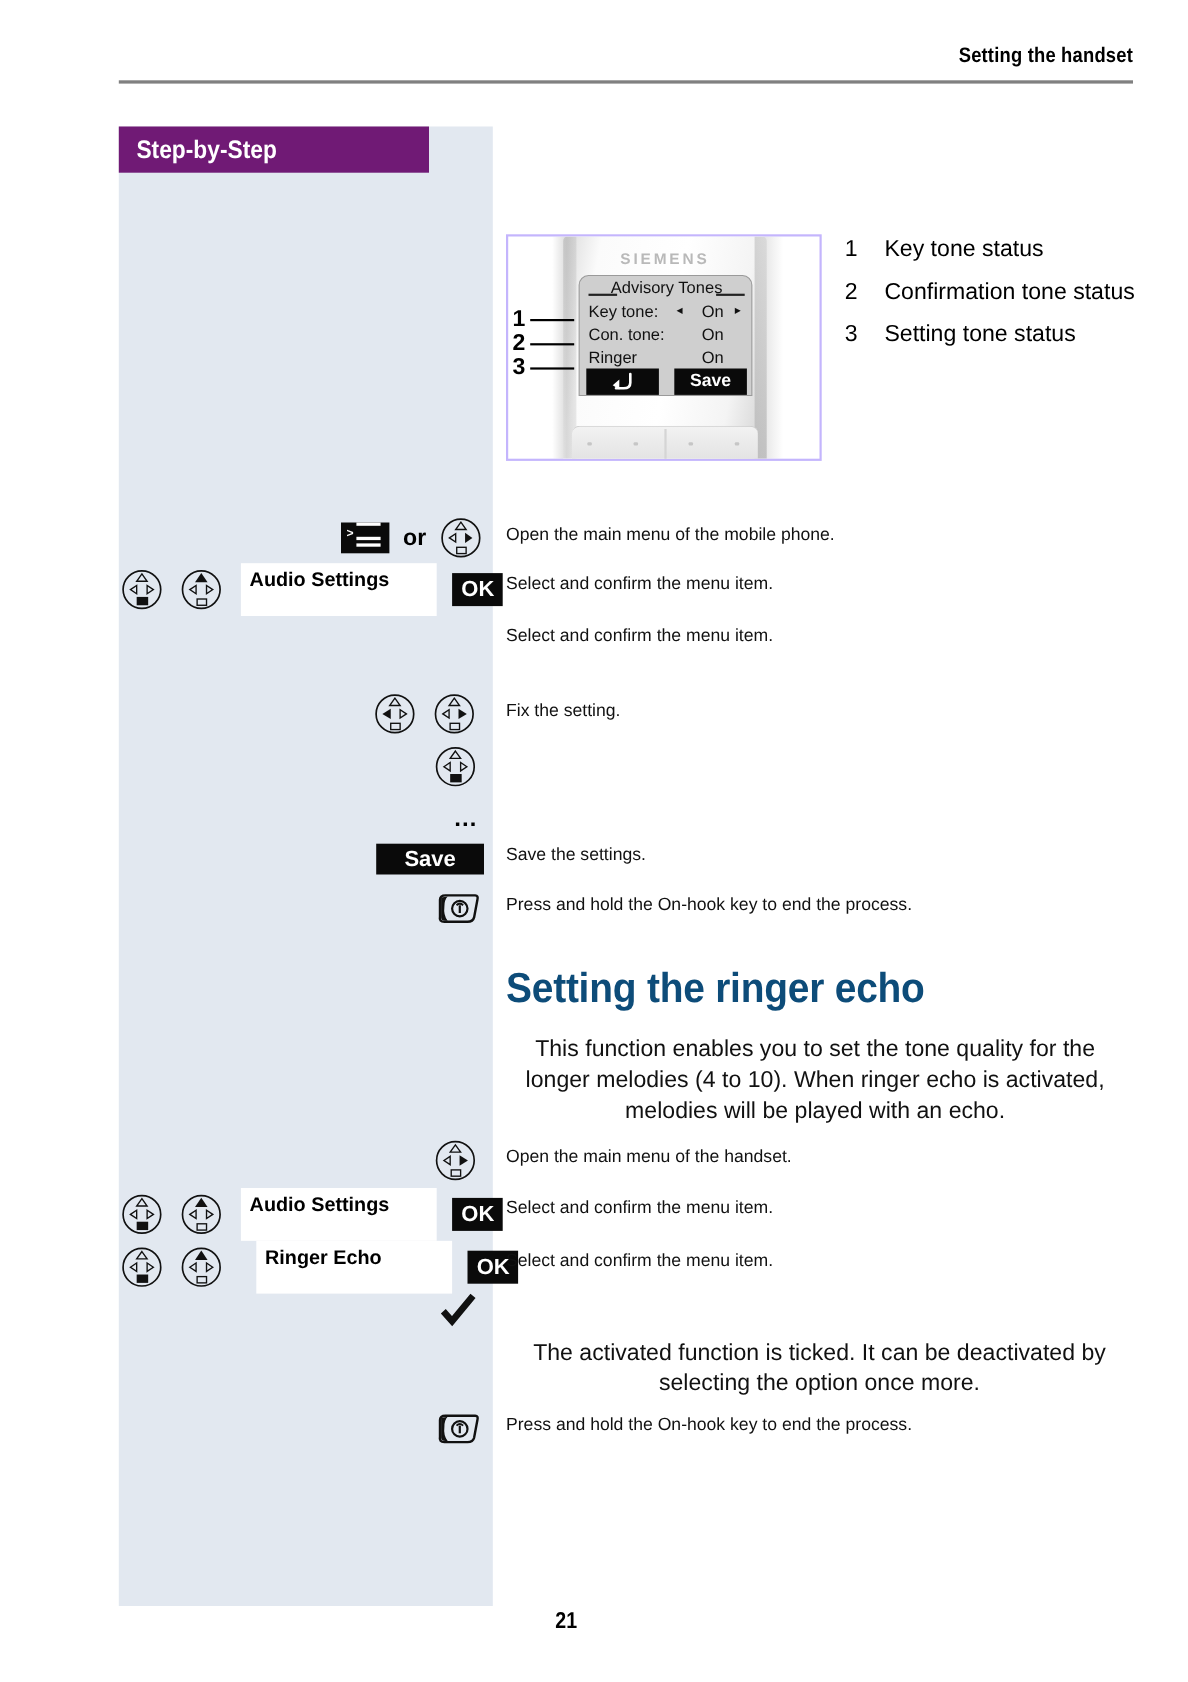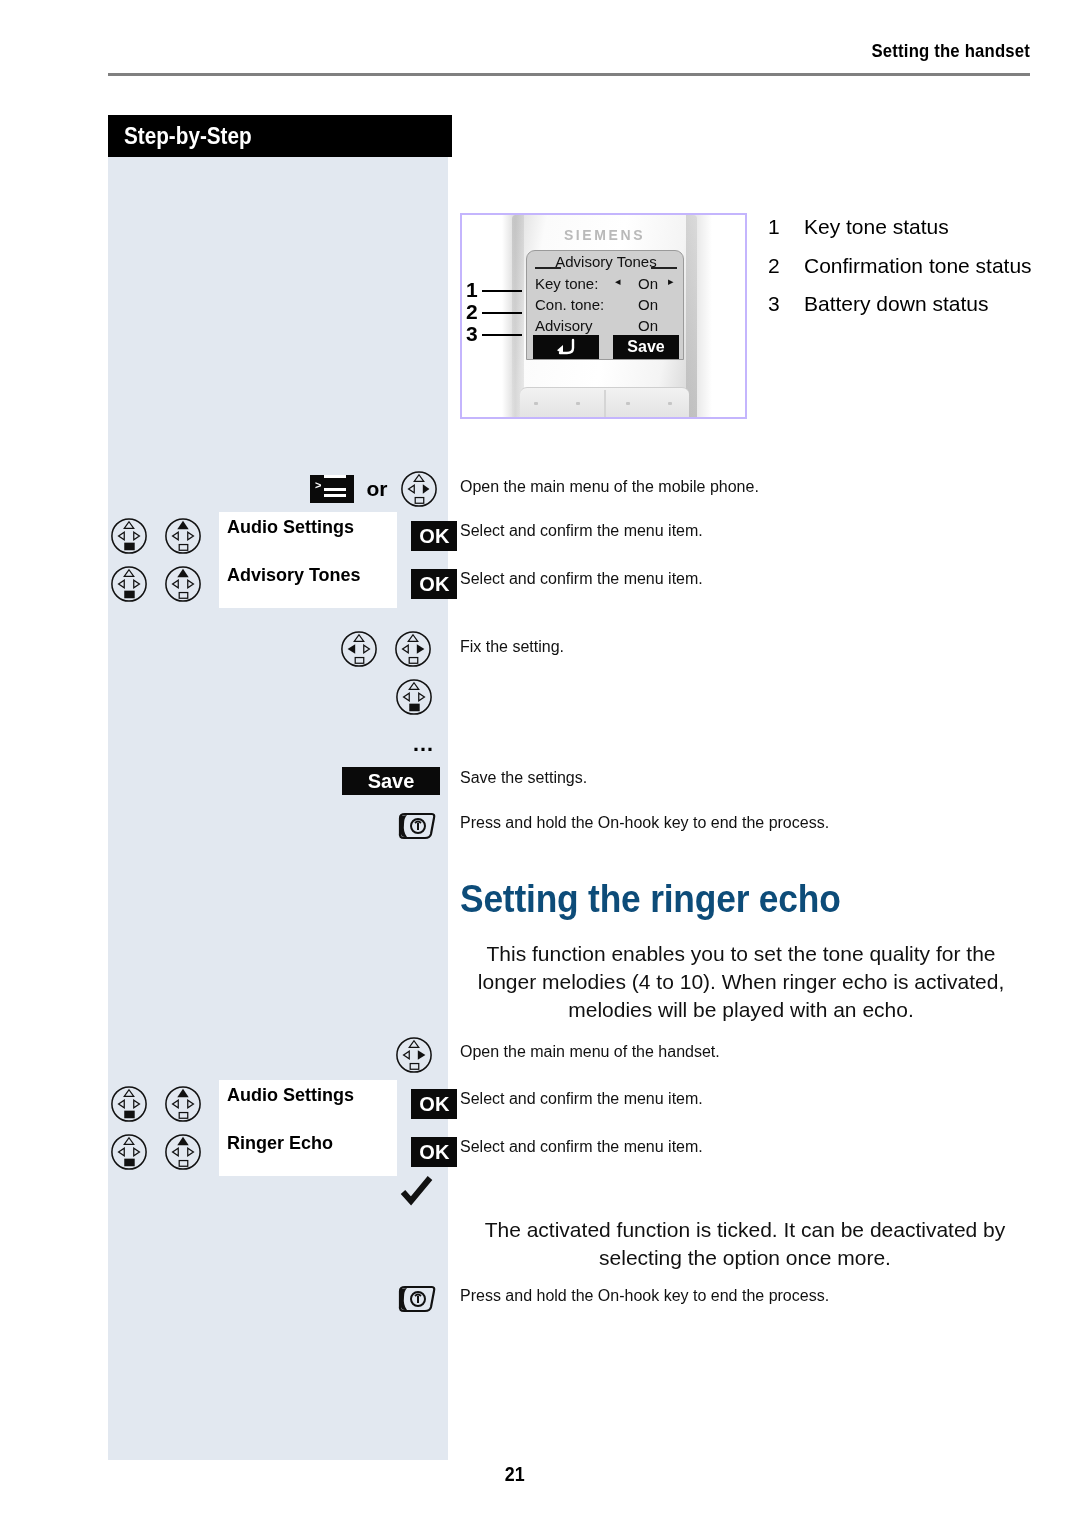--- a/index.html
+++ b/index.html
@@ -17,22 +17,22 @@
     letter-spacing:.2px;transform:scaleX(.88);transform-origin:right center;
   }
   .head-rule{
     position:absolute;left:108px;top:73px;width:922px;height:3px;
     background:#808080;
   }
 
   
   .sidebar{position:absolute;left:108px;top:115px;width:340px;height:1345px;background:#e2e8f0;}
   .sidebar-head{
-    position:absolute;left:108px;top:115px;width:344px;height:42px;
-    background:#000000;color:#fff;
+    position:absolute;left:108px;top:115px;width:282px;height:42px;
+    background:#701a75;color:#fff;
     font-weight:bold;font-size:23px;
     display:flex;align-items:center;padding-left:16px;box-sizing:border-box;
     transform-origin:left center;
   }
   .sidebar-head span{display:inline-block;transform:scaleX(.9);transform-origin:left center;}
 
   
   .phone-frame{
     position:absolute;left:460px;top:213px;width:283px;height:202px;
     border:2px solid #c4b5fd;background:#fff;overflow:hidden;
@@ -164,21 +164,21 @@
         <span class="lab">Key tone:</span>
         <span class="ar-l">◂</span>
         <span class="val">On</span>
         <span class="ar-r">▸</span>
       </div>
       <div class="scr-row" style="top:45px">
         <span class="lab">Con. tone:</span>
         <span class="val">On</span>
       </div>
       <div class="scr-row" style="top:66px">
-        <span class="lab">Advisory</span>
+        <span class="lab">Ringer</span>
         <span class="val">On</span>
       </div>
 
       <div class="softkeys">
         <div class="sk sk-back">
           <svg width="26" height="18" viewBox="0 0 26 18" aria-hidden="true">
             <path d="M20 2 L20 10 Q20 15 14 15 L7 15" stroke="#fff" stroke-width="2.4" fill="none" stroke-linecap="round"></path>
             <path d="M11 10 L5 15.2 L11 19" fill="#fff" transform="translate(-1,-3)"></path>
           </svg>
         </div>
@@ -205,21 +205,21 @@
     <div class="legend-item">
       <div class="legend-num">1</div>
       <div class="legend-txt">Key tone status</div>
     </div>
     <div class="legend-item">
       <div class="legend-num">2</div>
       <div class="legend-txt">Confirmation tone status</div>
     </div>
     <div class="legend-item">
       <div class="legend-num">3</div>
-      <div class="legend-txt">Battery down status</div>
+      <div class="legend-txt">Setting tone status</div>
     </div>
   </div>
 
   <div style="position:absolute;left:310px;top:470px">
     <span class="menuicon"><b>&gt;</b><i></i><i></i><i></i></span>
     <span class="or-lab">or</span>
     <span class="navkey">
       <svg viewBox="0 0 40 40">
           <circle cx="20" cy="20" r="18" fill="none" stroke="#111" stroke-width="1.6"></circle>
         <path d="M20 5 L25 12 L15 12 Z" fill="none" stroke="#111" stroke-width="1.3"></path>
@@ -248,42 +248,20 @@
         <path d="M9 20 L15 16 L15 24 Z" fill="none" stroke="#111" stroke-width="1.3"></path>
         <path d="M31 20 L25 16 L25 24 Z" fill="none" stroke="#111" stroke-width="1.3"></path>
         <rect x="16" y="29" width="9" height="6" fill="none" stroke="#111" stroke-width="1.3"></rect>
       </svg>
     </span>
     <span class="menubox" style="margin-left:12px">Audio Settings</span>
     <span class="okbtn" style="margin-left:10px">OK</span>
   </div>
   <div class="step-text" style="top:520px">Select and confirm the menu item.</div>
 
-  <div style="position:absolute;left:110px;top:560px">
-    <span class="navkey">
-      <svg viewBox="0 0 40 40">
-          <circle cx="20" cy="20" r="18" fill="none" stroke="#111" stroke-width="1.6"></circle>
-        <path d="M20 5 L25 12 L15 12 Z" fill="none" stroke="#111" stroke-width="1.3"></path>
-        <path d="M9 20 L15 16 L15 24 Z" fill="none" stroke="#111" stroke-width="1.3"></path>
-        <path d="M31 20 L25 16 L25 24 Z" fill="none" stroke="#111" stroke-width="1.3"></path>
-        <rect x="15" y="27" width="11" height="8" fill="#111"></rect>
-      </svg>
-    </span>
-    <span class="navkey" style="margin-left:12px">
-      <svg viewBox="0 0 40 40">
-          <circle cx="20" cy="20" r="18" fill="none" stroke="#111" stroke-width="1.6"></circle>
-        <path d="M20 4 L26 13 L14 13 Z" fill="#111"></path>
-        <path d="M9 20 L15 16 L15 24 Z" fill="none" stroke="#111" stroke-width="1.3"></path>
-        <path d="M31 20 L25 16 L25 24 Z" fill="none" stroke="#111" stroke-width="1.3"></path>
-        <rect x="16" y="29" width="9" height="6" fill="none" stroke="#111" stroke-width="1.3"></rect>
-      </svg>
-    </span>
-    <span class="menubox" style="margin-left:12px">Advisory Tones</span>
-    <span class="okbtn" style="margin-left:10px">OK</span>
-  </div>
   <div class="step-text" style="top:568px">Select and confirm the menu item.</div>
 
   <div style="position:absolute;left:340px;top:630px">
     <span class="navkey">
       <svg viewBox="0 0 40 40">
           <circle cx="20" cy="20" r="18" fill="none" stroke="#111" stroke-width="1.6"></circle>
         <path d="M20 5 L25 12 L15 12 Z" fill="none" stroke="#111" stroke-width="1.3"></path>
         <path d="M8 20 L16 15 L16 25 Z" fill="#111"></path>
         <path d="M31 20 L25 16 L25 24 Z" fill="none" stroke="#111" stroke-width="1.3"></path>
         <rect x="16" y="29" width="9" height="6" fill="none" stroke="#111" stroke-width="1.3"></rect>
@@ -387,21 +365,21 @@
     </span>
     <span class="navkey" style="margin-left:12px">
       <svg viewBox="0 0 40 40">
           <circle cx="20" cy="20" r="18" fill="none" stroke="#111" stroke-width="1.6"></circle>
         <path d="M20 4 L26 13 L14 13 Z" fill="#111"></path>
         <path d="M9 20 L15 16 L15 24 Z" fill="none" stroke="#111" stroke-width="1.3"></path>
         <path d="M31 20 L25 16 L25 24 Z" fill="none" stroke="#111" stroke-width="1.3"></path>
         <rect x="16" y="29" width="9" height="6" fill="none" stroke="#111" stroke-width="1.3"></rect>
       </svg>
     </span>
-    <span class="menubox" style="margin-left:12px">Ringer Echo</span>
+    <span class="menubox" style="margin-left:26px">Ringer Echo</span>
     <span class="okbtn" style="margin-left:10px">OK</span>
   </div>
   <div class="step-text" style="top:1136px">Select and confirm the menu item.</div>
 
   <div style="position:absolute;left:400px;top:1176px">
     <span class="tick">
       <svg width="34" height="30" viewBox="0 0 34 30">
         <path d="M3 16 L11 25 L30 2" fill="none" stroke="#111" stroke-width="6" stroke-linecap="butt" stroke-linejoin="miter"></path>
       </svg>
     </span>

